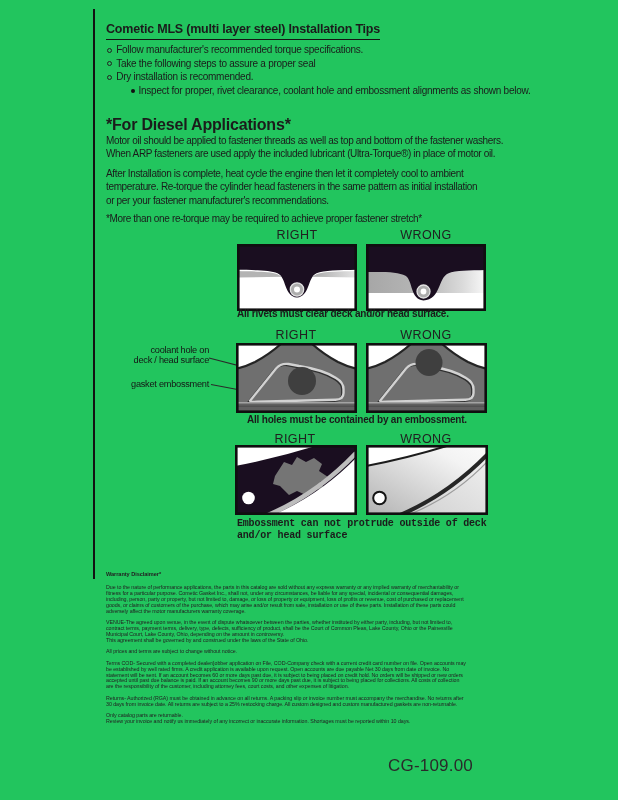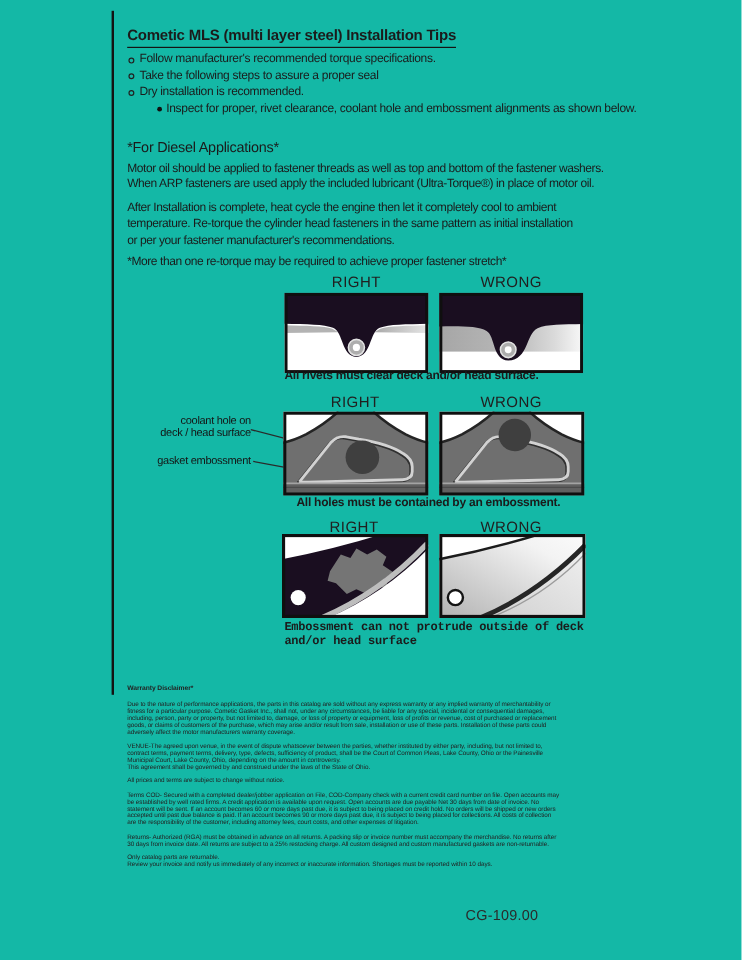--- a/index.html
+++ b/index.html
@@ -1,35 +1,35 @@
 <!DOCTYPE html>
 <html><head>
 <meta charset="utf-8">
 <style>
   html,body{margin:0;padding:0;background:#ffffff;}
-  .page{position:relative;width:618px;height:800px;background:#14b8a6;overflow:hidden;
+  .page{position:relative;width:618px;height:800px;background:#22c55e;overflow:hidden;
         font-family:"Liberation Sans", sans-serif;color:#1b1b1b;}
   .abs{position:absolute;}
   .rule-v{left:93px;top:9px;width:1.5px;height:570px;background:#131313;}
   .title{left:106px;top:22px;font-size:12.5px;font-weight:bold;letter-spacing:-0.2px;
          border-bottom:1.8px solid #141414;padding-bottom:2.5px;white-space:nowrap;}
   .bullets{left:95px;top:44px;font-size:10px;letter-spacing:-0.25px;width:480px;margin-left:12px;}
   .b-row{display:flex;align-items:flex-start;height:13.6px;white-space:nowrap;}
   .dot-o{flex:0 0 auto;width:3.2px;height:3.2px;border:1px solid #222;border-radius:50%;margin:3.6px 4px 0 0;}
   .b2{padding-left:24px;}
   .dot-f{flex:0 0 auto;width:4px;height:4px;background:#111;border-radius:50%;margin:3.8px 3.5px 0 0;}
-  .h2{left:106px;top:116px;font-size:12px;font-weight:normal;letter-spacing:-0.2px;}
+  .h2{left:106px;top:116px;font-size:16px;font-weight:bold;letter-spacing:-0.2px;}
   .para{left:106px;width:500px;font-size:10px;letter-spacing:-0.35px;line-height:13.4px;white-space:pre-line;}
   .fig-label{width:120px;text-align:center;font-size:12.5px;letter-spacing:0.4px;color:#202020;}
   .caption{font-size:10px;font-weight:bold;letter-spacing:-0.2px;line-height:11.5px;white-space:pre-line;}
   .callout{width:112px;text-align:right;font-size:9.2px;letter-spacing:-0.25px;line-height:10.4px;white-space:pre-line;color:#151515;}
   .disclaimer{left:106px;top:572px;width:418px;font-size:5.3px;line-height:5.9px;letter-spacing:-0.05px;color:#222;}
   .disclaimer .dh{font-weight:bold;font-size:5.6px;margin:0 0 7px 0;}
   .disclaimer p{margin:0 0 5.6px 0;white-space:pre-line;}
-  .footer-code{left:388px;top:756px;font-size:12px;letter-spacing:0.2px;color:#2a2a2a;}
+  .footer-code{left:388px;top:756px;font-size:17px;letter-spacing:0.2px;color:#2a2a2a;}
   svg{display:block;}
 </style>
 </head>
 <body>
 
 <div class="page">
 
   <div class="abs rule-v"></div>
 
   <div class="abs title">Cometic MLS (multi layer steel) Installation Tips</div>

